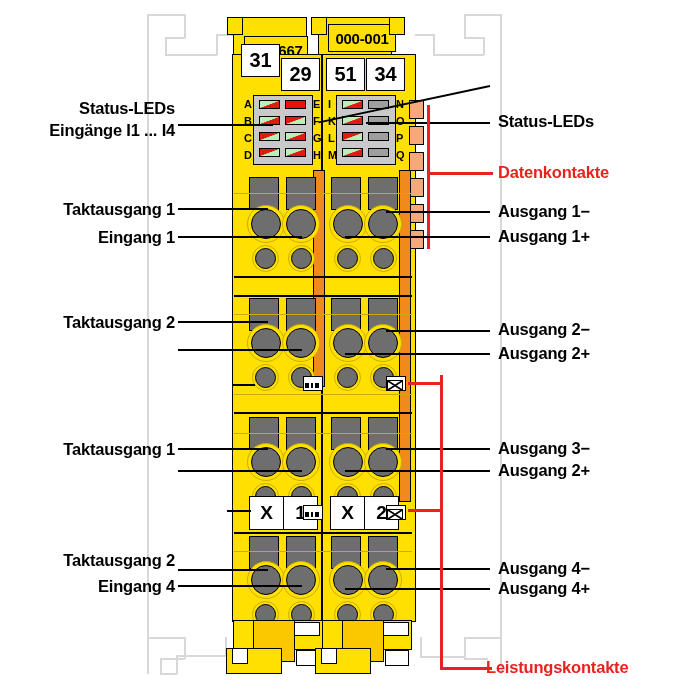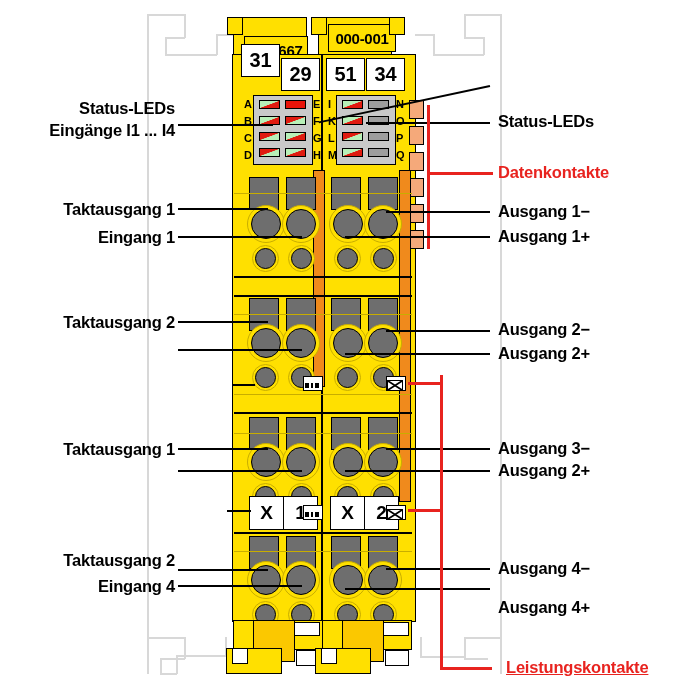--- a/index.html
+++ b/index.html
@@ -455,19 +455,19 @@
   <div class="hred" style="left:408px;top:509px;width:34px;"></div>
 
   <div class="lead" style="left:386px;top:448px;width:104px;"></div>
   <div class="lbl" style="left:498px;top:440px;">Ausgang 3−</div>
   <div class="lead" style="left:345px;top:470px;width:145px;"></div>
   <div class="lbl" style="left:498px;top:462px;">Ausgang 2+</div>
 
   <div class="lead" style="left:386px;top:568px;width:104px;"></div>
   <div class="lbl" style="left:498px;top:560px;">Ausgang 4−</div>
   <div class="lead" style="left:345px;top:588px;width:145px;"></div>
-  <div class="lbl" style="left:498px;top:599px;">Ausgang 4+</div>
+  <div class="lbl" style="left:498px;top:580px;">Ausgang 4+</div>
 
   <div class="vred" style="left:440px;top:375px;height:295px;"></div>
   <div class="hred" style="left:440px;top:667px;width:52px;"></div>
-  <div class="lbl red" style="left:506px;top:659px;text-decoration:underline;">Leistungskontakte</div>
+  <div class="lbl red" style="left:486px;top:659px;">Leistungskontakte</div>
 
 </div>
 
 </body></html>

